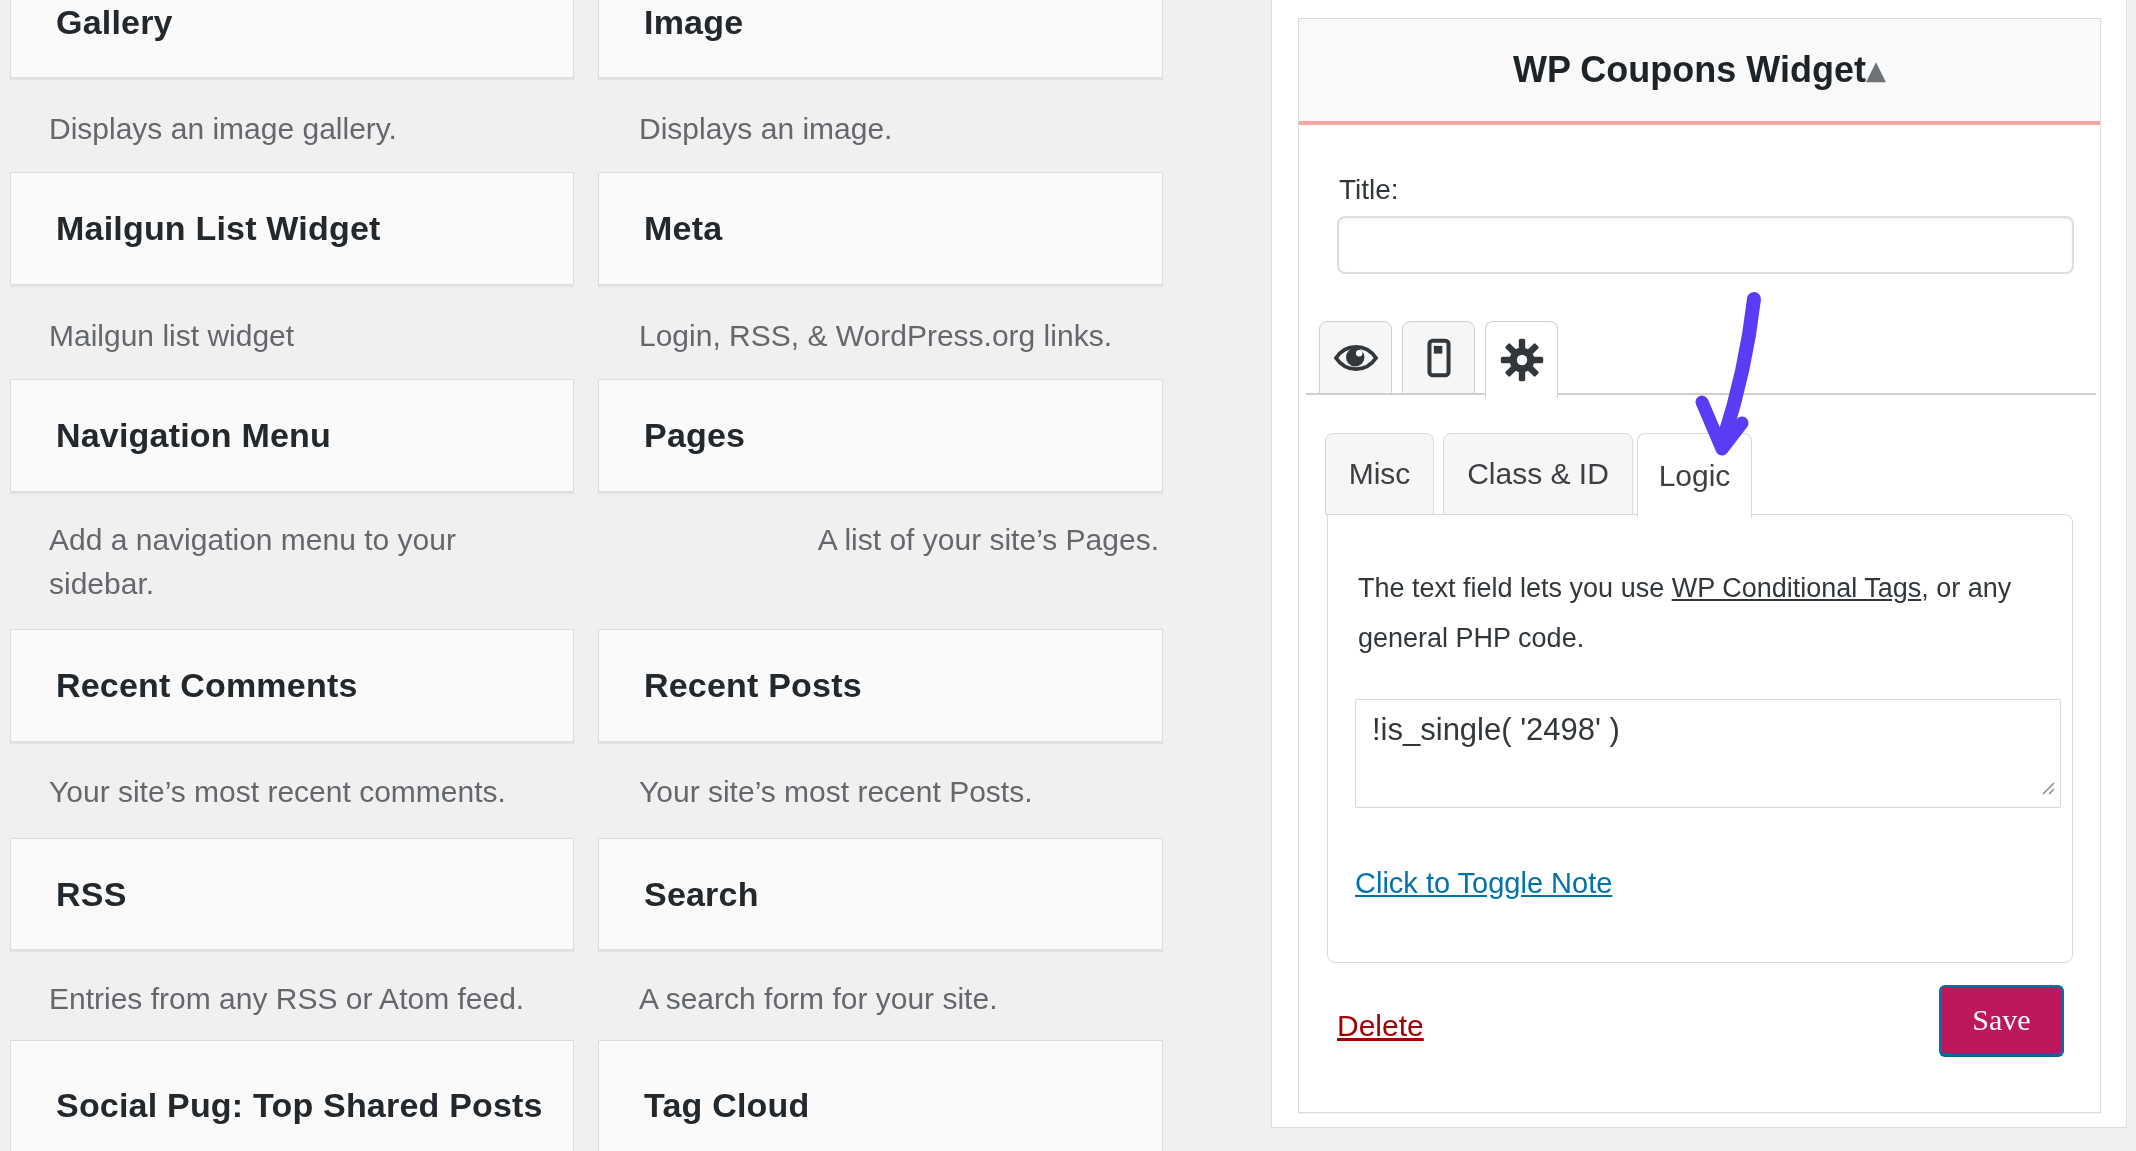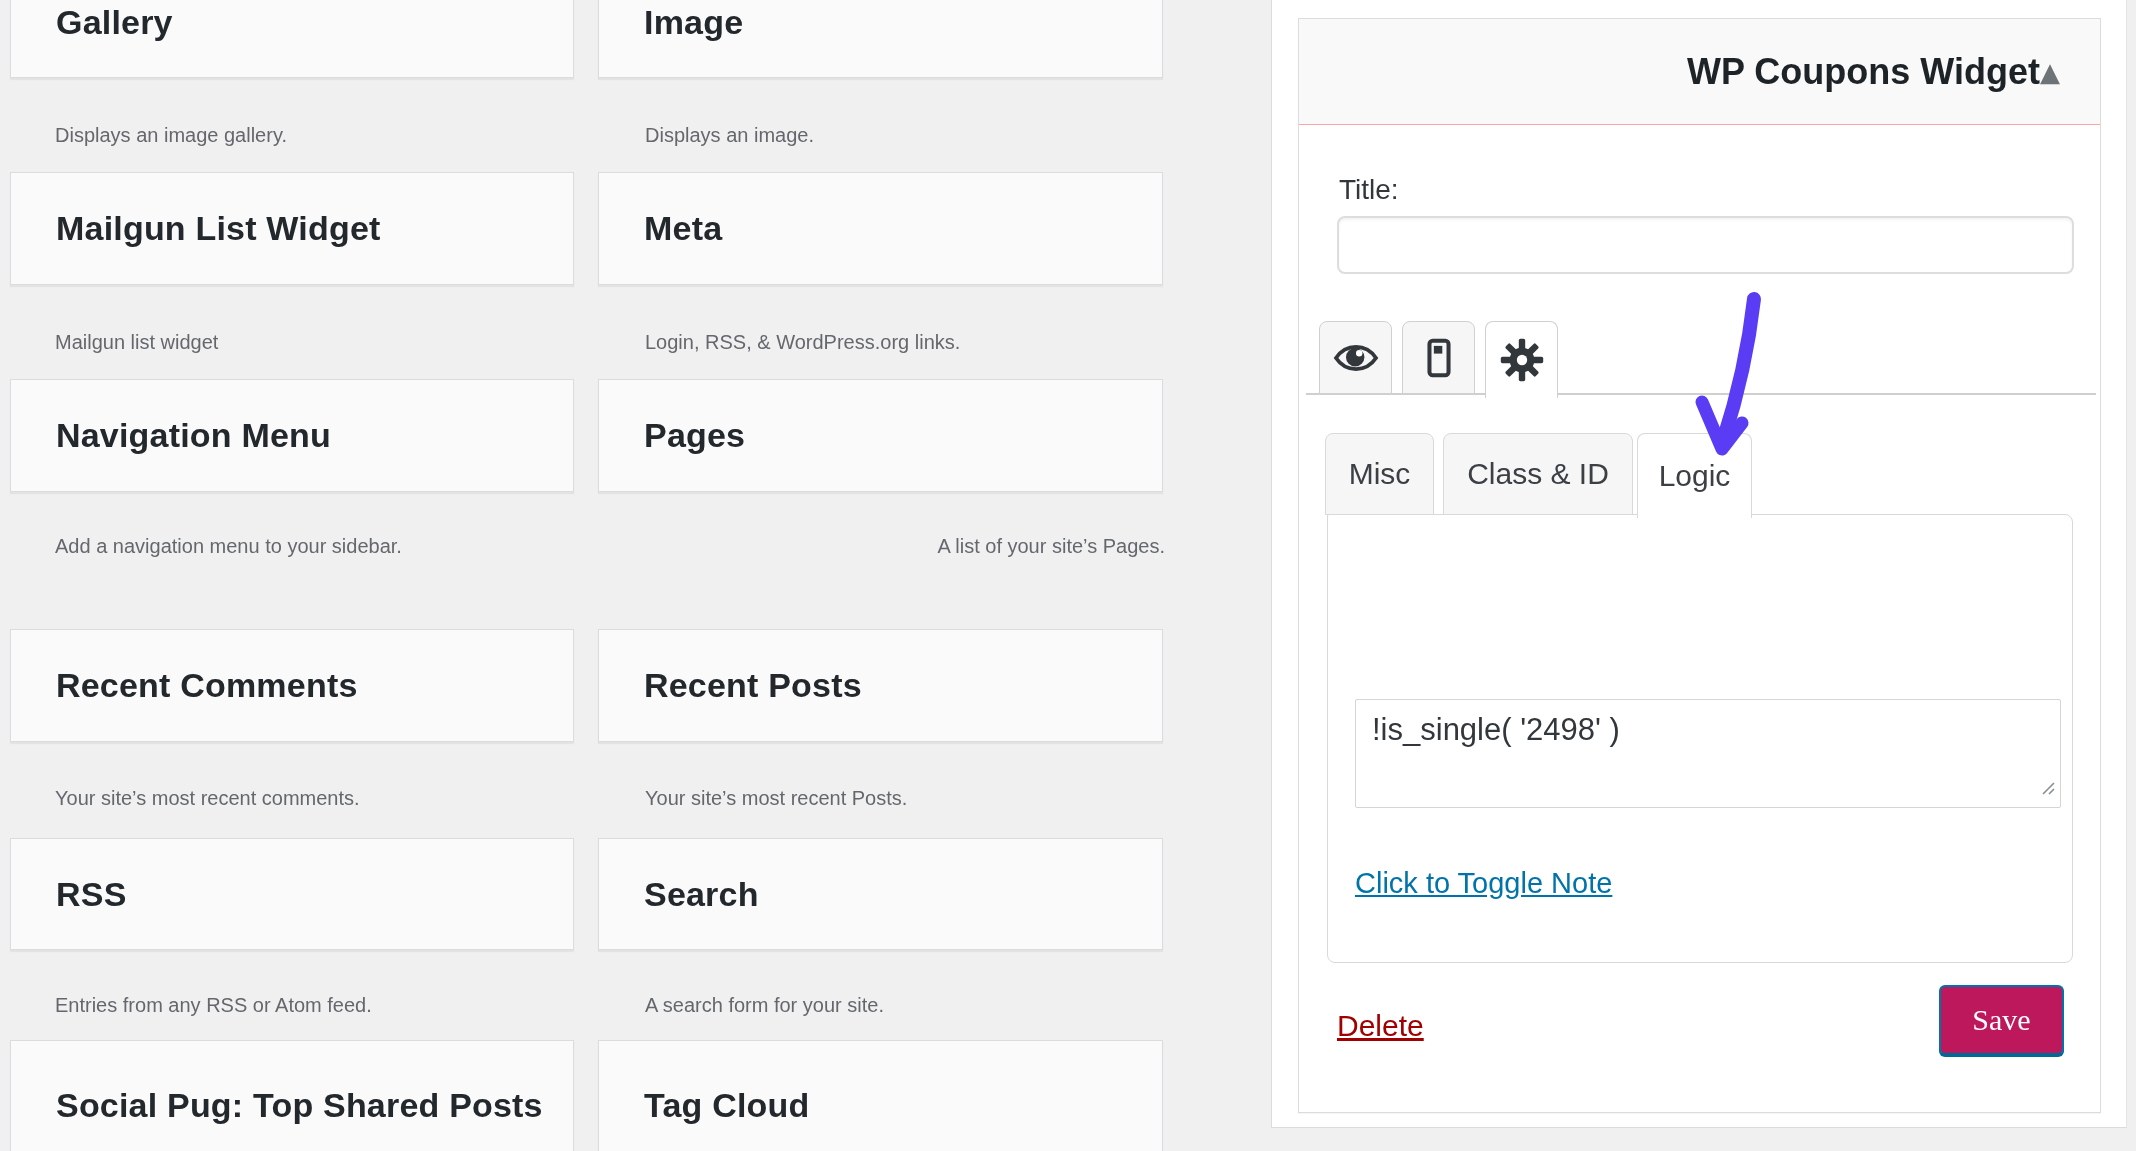--- a/index.html
+++ b/index.html
@@ -11,42 +11,42 @@
   }
   
   .wcard{
     position:absolute;box-sizing:border-box;
     background:#fafafa;border:1px solid #dcdcde;
     box-shadow:0 2px 1px rgba(0,0,0,.05);
     display:flex;align-items:center;padding-left:45px;
   }
   .wcard h3{margin:0;font-size:34px;font-weight:700;color:#23282d;letter-spacing:.2px;}
   .wdesc{
-    position:absolute;margin:8px;font-size:20px;line-height:44px;color:#64686c;
+    position:absolute;margin:2px;font-size:30px;line-height:44px;color:#64686c;
   }
   .col1{left:10px;width:564px;}
   .col2{left:598px;width:565px;}
   .dcol1{left:47px;width:520px;}
   .dcol2{left:637px;width:520px;}
 
   
   .sidebar{
     position:absolute;left:1271px;top:0;width:856px;height:1128px;
     background:#ffffff;border-left:1px solid #dcdcde;border-bottom:1px solid #dcdcde;
     box-sizing:border-box;border-right:1px solid #e2e4e7;
   }
   .widget-box{
     position:absolute;left:26px;top:18px;width:803px;height:1095px;
     background:#fff;border:1px solid #dcdcde;box-sizing:border-box;
     box-shadow:0 1px 1px rgba(0,0,0,.04);
   }
   .wb-header{
     position:absolute;left:0;top:0;right:0;height:106px;
-    background:#f9f9f9;border-bottom:1px solid #fca5a5;
-    display:flex;align-items:center;justify-content:flex-end;
+    background:#f9f9f9;border-bottom:4px solid #fca5a5;
+    display:flex;align-items:center;justify-content:center;
     padding:0 40px;box-sizing:border-box;
   }
   .wb-header h2{margin:0;font-size:36px;font-weight:700;color:#1d2327;}
   .collapse-btn{
     border:none;background:none;cursor:pointer;font-size:26px;color:#6e7378;padding:0;
     font-family:"DejaVu Sans",sans-serif;
   }
   .field-label{position:absolute;left:40px;top:155px;font-size:28px;color:#32373c;}
   .title-input{
     position:absolute;left:38px;top:197px;width:737px;height:58px;box-sizing:border-box;
@@ -220,20 +220,21 @@
         <span>Misc</span>
       </button>
       <button class="txt-tab" style="left:144px;width:190px;">
         <span>Class &amp; ID</span>
       </button>
       <button class="txt-tab active" style="left:338px;width:115px;">
         <span>Logic</span>
       </button>
 
       <div class="logic-panel">
+        <p class="logic-note"><span>The text field lets you use </span><a href="#">WP Conditional Tags</a><span>, or any general PHP code.</span></p>
 
         <div class="textarea-wrap">
           <textarea class="logic-textarea" style="">!is_single( '2498' )</textarea>
           <span class="resize-grip">
             <svg width="16" height="16" viewBox="0 0 16 16">
               <path d="M3 14 L14 3 M9 14 L14 9" stroke="#8a8f94" stroke-width="1.6" fill="none"></path>
             </svg>
           </span>
         </div>
 

